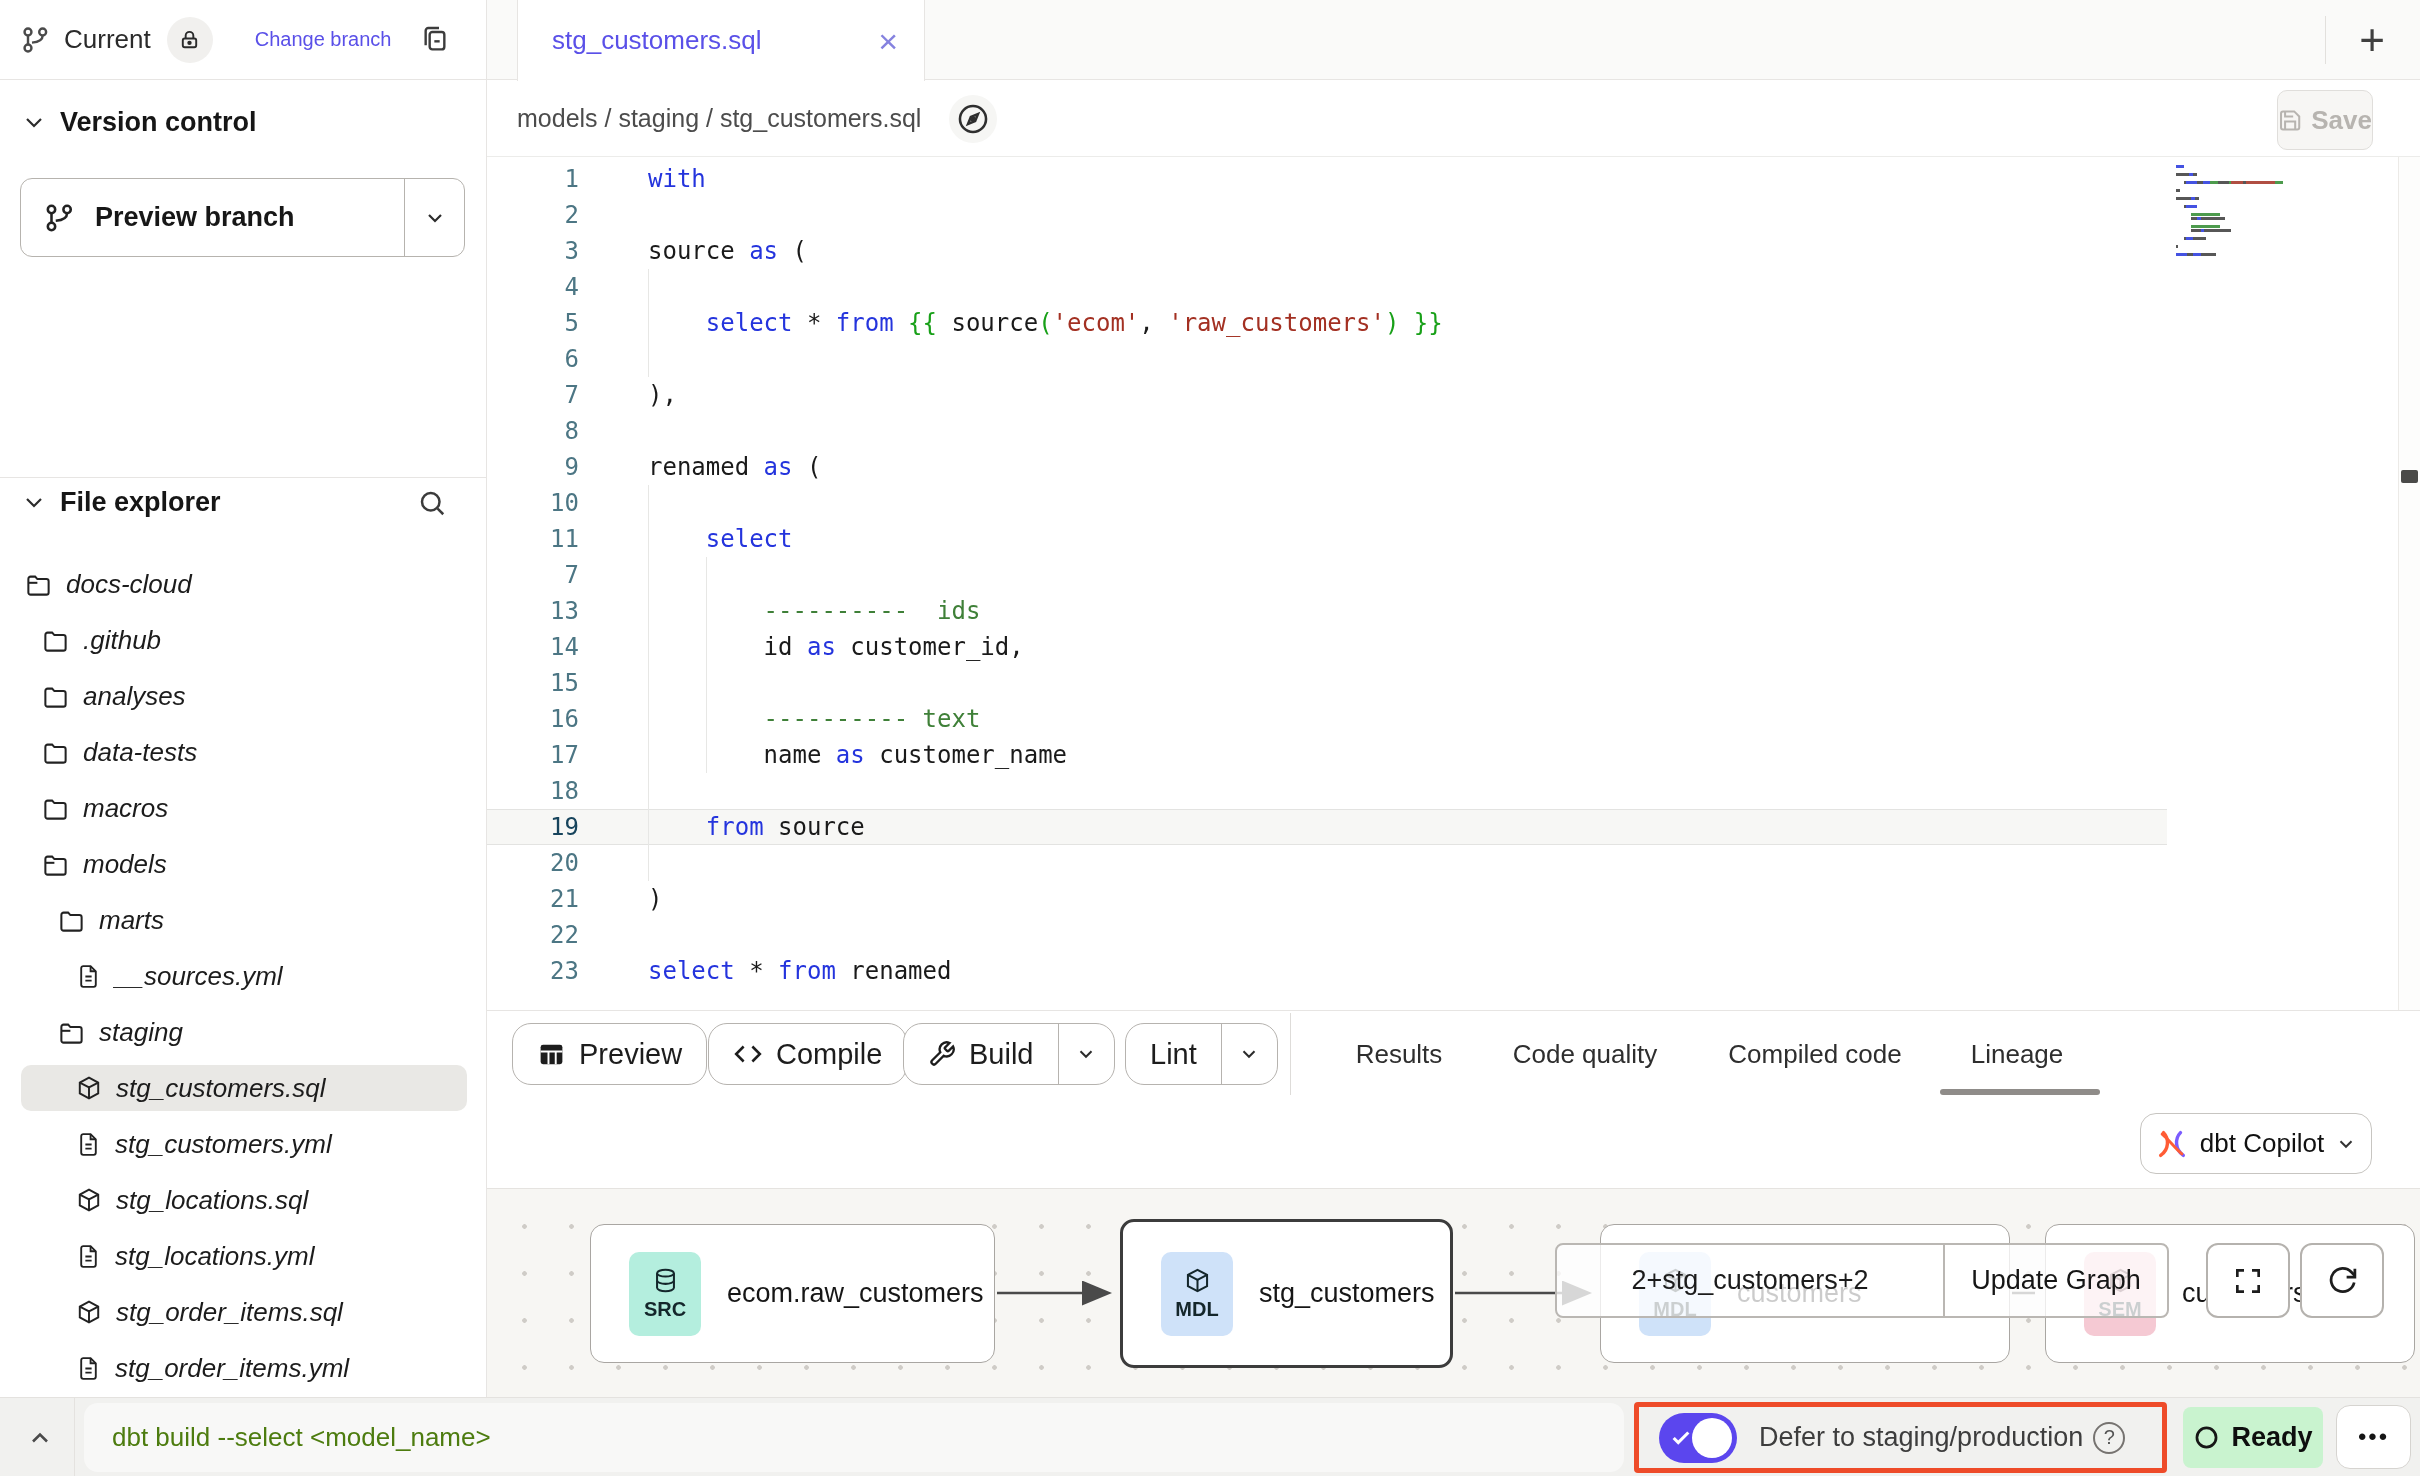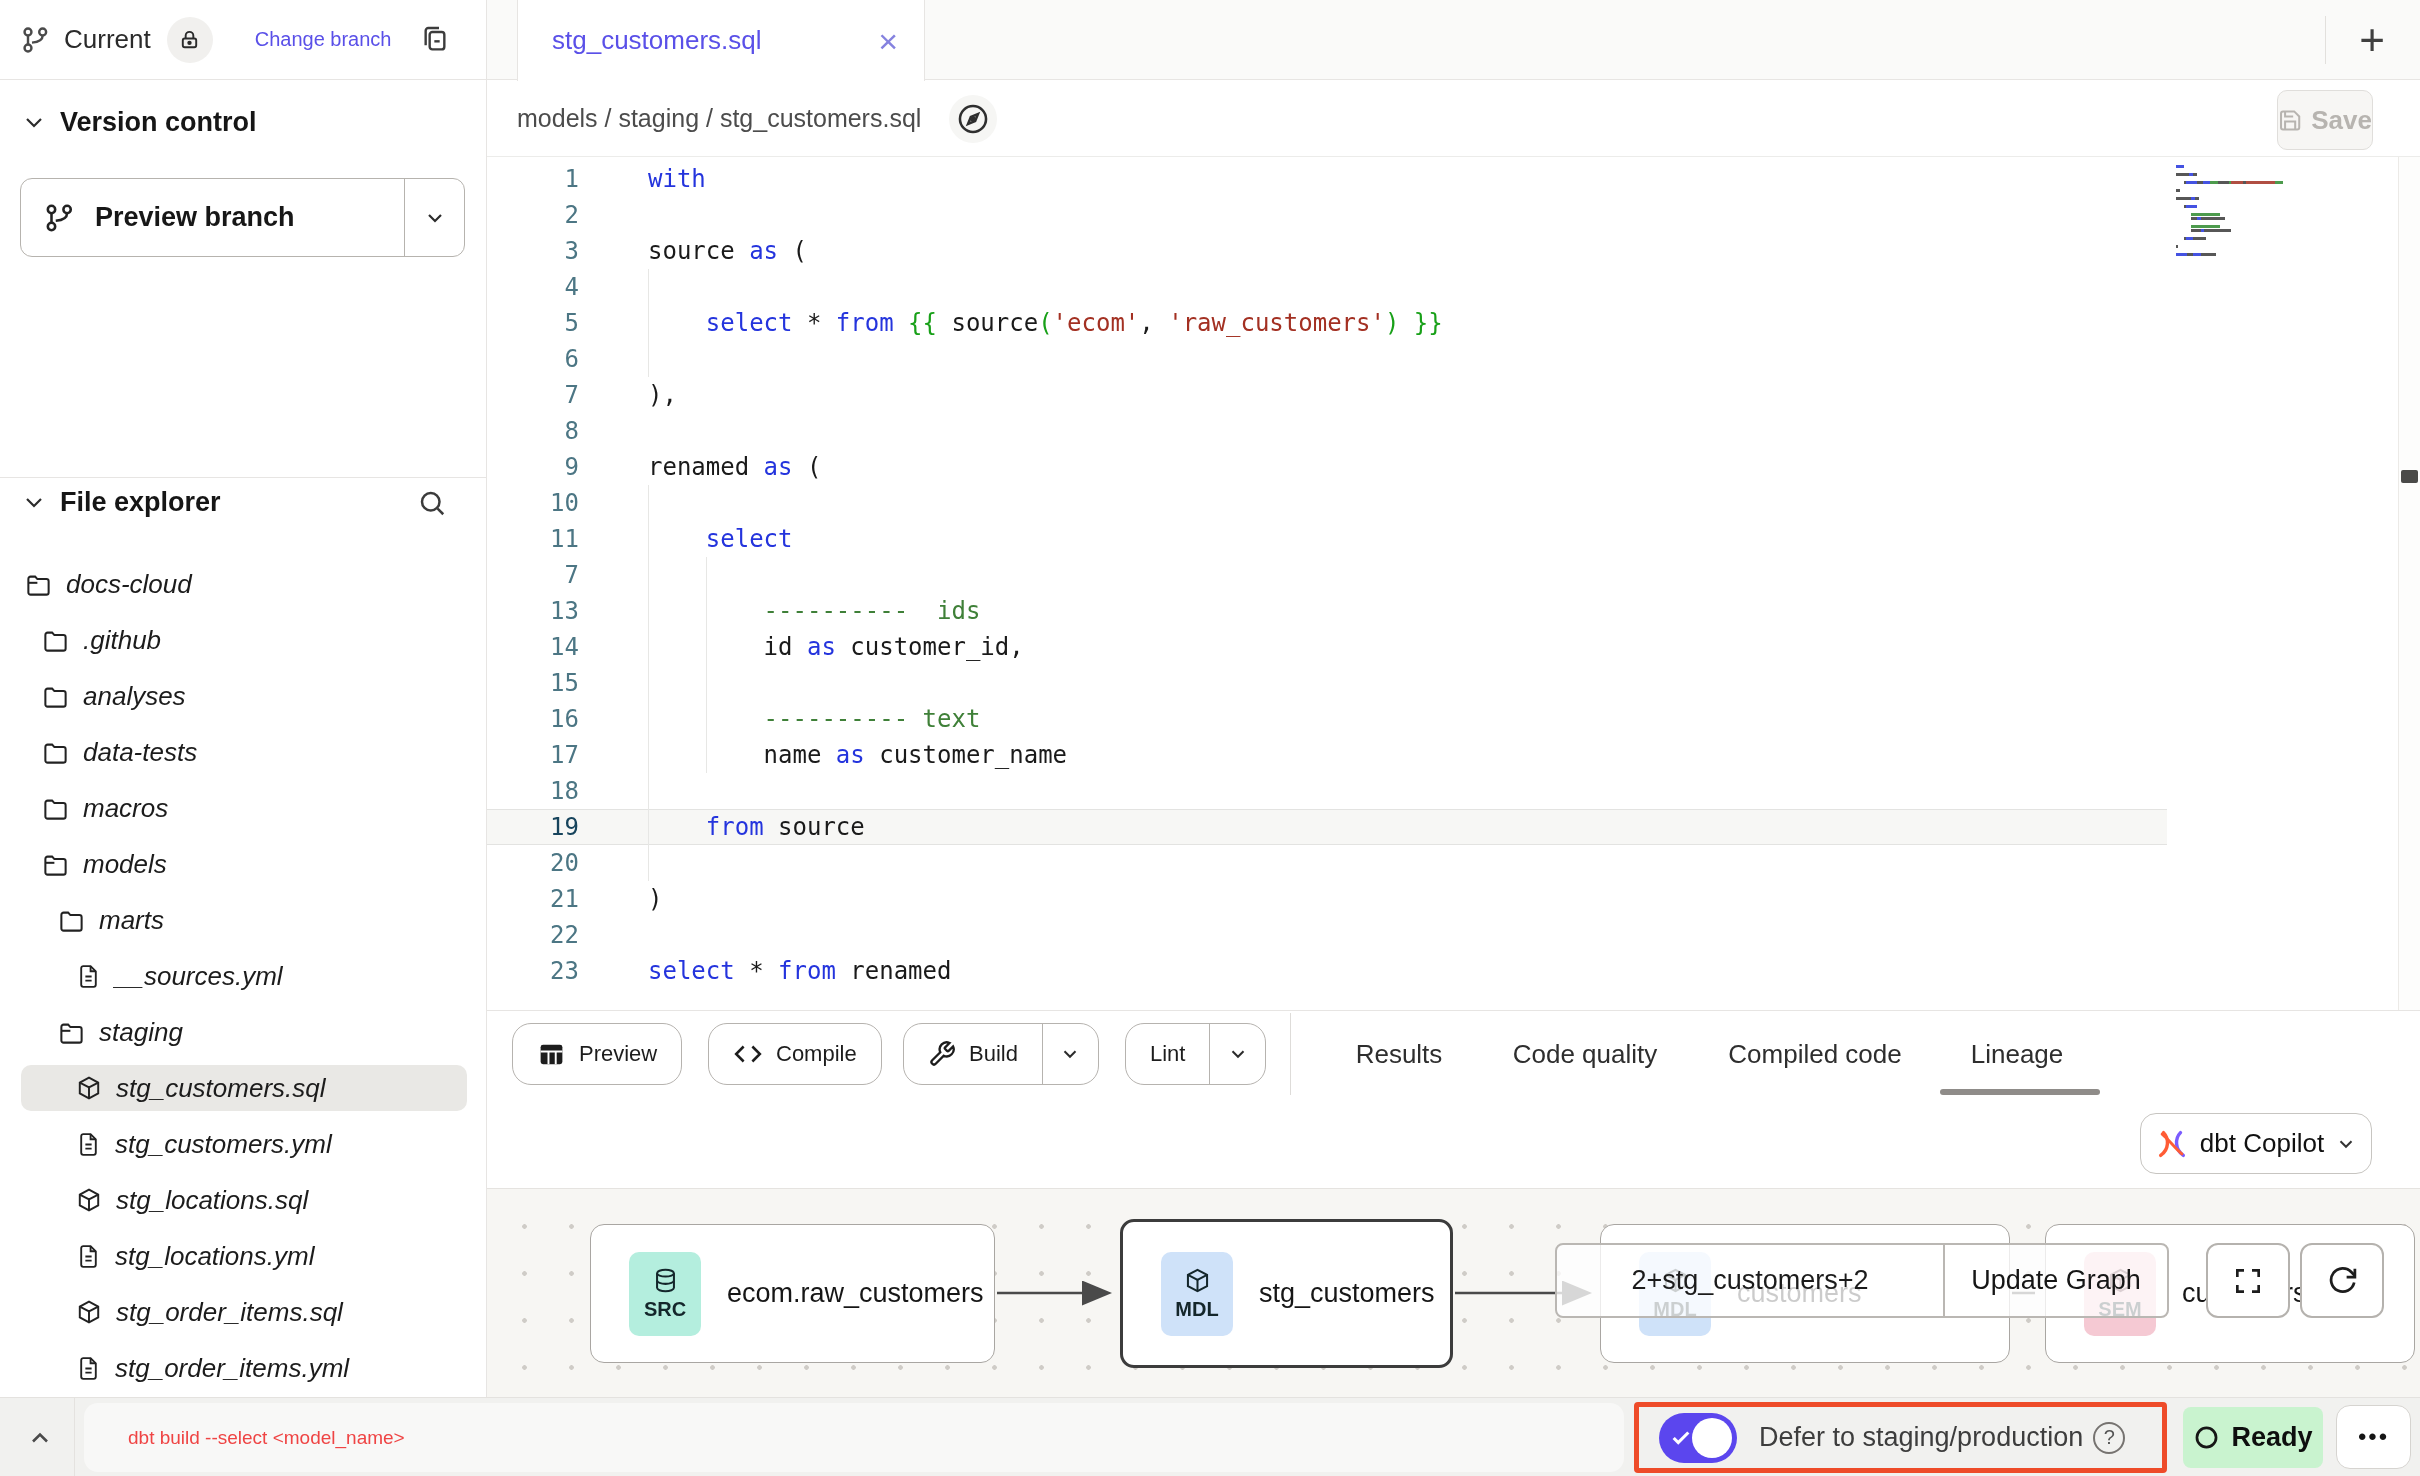--- a/index.html
+++ b/index.html
@@ -62,21 +62,21 @@
 
   #minimap { position:absolute; left:1689px; top:8px; width:112px; height:110px; opacity:.85; }
   .mm-line { height:4px; display:flex; }
   .mm-seg { height:3px; display:inline-block; }
 
   #scroll-strip { position:absolute; left:2398px; top:157px; width:22px; height:853px; background:#fdfdfc; border-left:1px solid #eceae7; }
   #scroll-thumb { position:absolute; left:2px; top:313px; width:17px; height:13px; background:#4a4a48; border-radius:2px; }
 
   
   #actionbar { position:absolute; left:487px; top:1010px; width:1933px; height:86px; background:#fff; border-top:1px solid #e7e5e3; }
-  .act-btn { position:absolute; top:12px; height:62px; background:#fff; border:1.5px solid #b6b3af; border-radius:19px; display:flex; align-items:center; color:#1d1d1d; font-size:22px; font-weight:500; cursor:pointer; }
+  .act-btn { position:absolute; top:12px; height:62px; background:#fff; border:1.5px solid #b6b3af; border-radius:19px; display:flex; align-items:center; color:#1d1d1d; font-size:29px; font-weight:500; cursor:pointer; }
   .act-main { display:flex; align-items:center; height:100%; padding:0 24px; gap:13px; }
   .act-split { height:100%; width:56px; border-left:1px solid #b6b3af; display:flex; align-items:center; justify-content:center; }
   #ab-divider { position:absolute; left:803px; top:2px; width:1px; height:82px; background:#dedcd9; }
   .panel-tab { position:absolute; top:0; height:86px; display:flex; align-items:center; transform:translateX(-50%); font-size:26px; color:#2e2e2e; font-weight:500; cursor:pointer; }
   #tab-underline { position:absolute; left:1453px; top:78px; width:160px; height:6px; background:#8f8c89; border-radius:3px; }
 
   
   #copilot-row { position:absolute; left:487px; top:1096px; width:1933px; height:92px; background:#fff; }
   #copilot-btn { position:absolute; left:1653px; top:17px; width:232px; height:61px; border:1.5px solid #c7c5c1; border-radius:16px; background:#fff; display:flex; align-items:center; justify-content:center; gap:11px; font-size:26px; font-weight:500; color:#111; cursor:pointer; }
 
@@ -99,21 +99,21 @@
   #graph-sel { width:386px; display:flex; align-items:center; justify-content:center; font-size:27px; color:#1b1b1b; }
   #graph-upd { flex:1; border-left:2px solid #bab7b3; display:flex; align-items:center; justify-content:center; font-size:27px; font-weight:500; color:#161616; cursor:pointer; }
   .canvas-btn { position:absolute; top:54px; width:84px; height:75px; background:#fff; border:2px solid #b5b2ae; border-radius:12px; display:flex; align-items:center; justify-content:center; z-index:4; cursor:pointer; }
   #fullscreen-btn { left:1719px; } #refresh-btn { left:1813px; }
 
   
   #statusbar { position:absolute; left:0; top:1397px; width:2420px; height:79px; background:#f1f1ef; border-top:1px solid #e4e2df; }
   #sb-collapse { position:absolute; left:22px; top:24px; width:36px; height:32px; display:flex; align-items:center; justify-content:center; cursor:pointer; }
   #sb-vdiv { position:absolute; left:74px; top:0; width:1px; height:79px; background:#e4e2df; }
   #cmd-input { position:absolute; left:84px; top:5px; width:1540px; height:69px; background:#f8f8f7; border-radius:14px; display:flex; align-items:center; }
-  #cmd-text { margin-left:44px; font-size:19px; color:#ef4444; }
+  #cmd-text { margin-left:28px; font-size:26px; color:#4d7c0f; }
   #defer-box { position:absolute; left:1634px; top:4px; width:533px; height:71px; border:5px solid #ee4b29; border-radius:4px; display:flex; align-items:center; }
   #defer-toggle { margin-left:20px; position:relative; width:78px; height:50px; border-radius:25px; background:#5b46ee; flex:none; cursor:pointer; }
   #defer-toggle .knob { position:absolute; right:5px; top:5px; width:40px; height:40px; border-radius:50%; background:#fff; }
   #defer-toggle svg { position:absolute; left:11px; top:14px; }
   #defer-label { margin-left:22px; font-size:27px; color:#3d3d3d; white-space:nowrap; }
   #defer-help { margin-left:10px; width:32px; height:32px; border:2px solid #767370; border-radius:50%; display:flex; align-items:center; justify-content:center; font-size:20px; color:#555; flex:none; }
   #ready-badge { position:absolute; left:2183px; top:9px; width:140px; height:61px; background:#c9f3cf; border-radius:8px; display:flex; align-items:center; justify-content:center; gap:11px; font-size:27px; font-weight:600; color:#0e0e0e; }
   #more-btn { position:absolute; left:2336px; top:7px; width:75px; height:64px; background:#fff; border:1.5px solid #d6d4d0; border-radius:14px; display:flex; align-items:center; justify-content:center; font-size:24px; letter-spacing:2px; color:#161616; cursor:pointer; }
 
   svg { display:block; }

